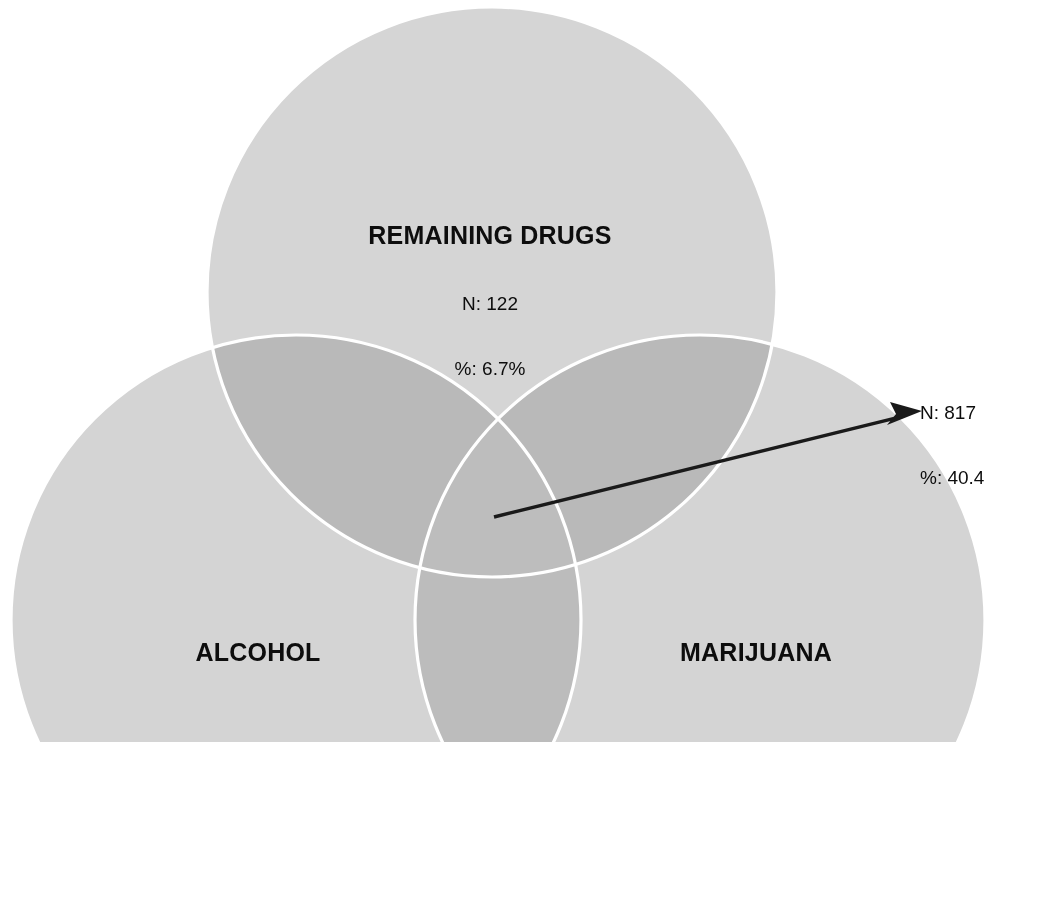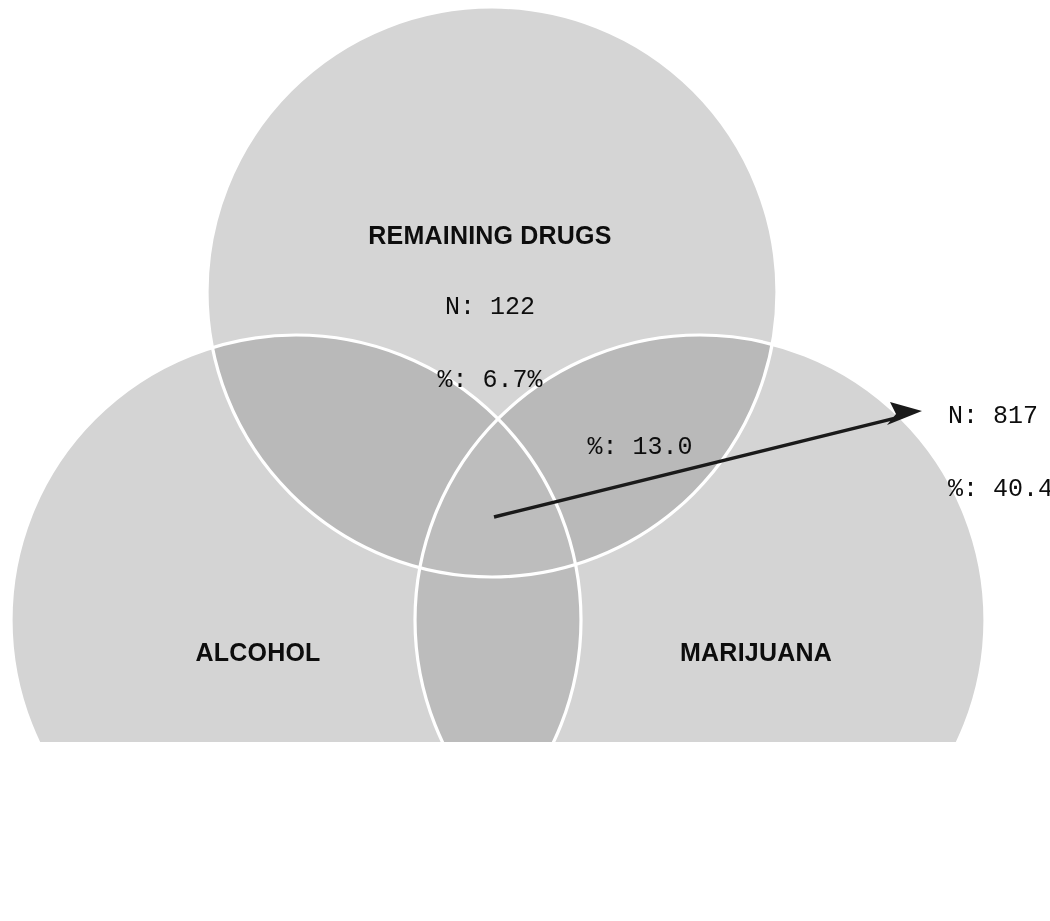--- a/index.html
+++ b/index.html
@@ -32,23 +32,22 @@
     white-space: pre;
     line-height: 1.28;
     font-family: "Liberation Sans", sans-serif;
   }
   .set-title {
     font-weight: bold;
     font-size: 25px;
     letter-spacing: 0.2px;
   }
   .stat {
-    font-size: 25px;
+    font-size: 19px;
     font-weight: normal;
-    font-family: Liberation Mono, monospace;
   }
   
   .remaining-block {
     left: 290px;
     top: 178px;
     width: 400px;
   }
   .alcohol-label {
     left: 128px;
     top: 636px;
@@ -68,21 +67,21 @@
     left: 500px;
     top: 391px;
     width: 280px;
   }
   .arrow-block {
     left: 920px;
     top: 360px;
     width: 128px;
     text-align: left;
   }
-  .arrow-block .stat { display: block; margin-left: 28px; }
+  .arrow-block .stat { display: block; }
 </style>
 </head>
 <body>
 
 <div id="figure">
 
   <svg id="venn-svg" viewBox="0 0 1050 921" aria-hidden="true">
     <defs>
 
       <clipPath id="clip-top">
@@ -130,21 +129,20 @@
   </svg>
 
   <div class="txt remaining-block">
     <div class="set-title">REMAINING DRUGS</div>
     <div class="stat">N: 122</div>
     <div class="stat">%: 6.7%</div>
   </div>
 
 
   <div class="txt right-inter-block">
-    <div class="stat">%: 13.0</div>
   </div>
 
   <div class="txt marijuana-label set-title">MARIJUANA</div>
 
   <div class="txt alcohol-label set-title">ALCOHOL</div>
 
   <div class="txt arrow-block">
     <span class="stat">N: 817</span>
     <span class="stat">%: 40.4</span>
   </div>

